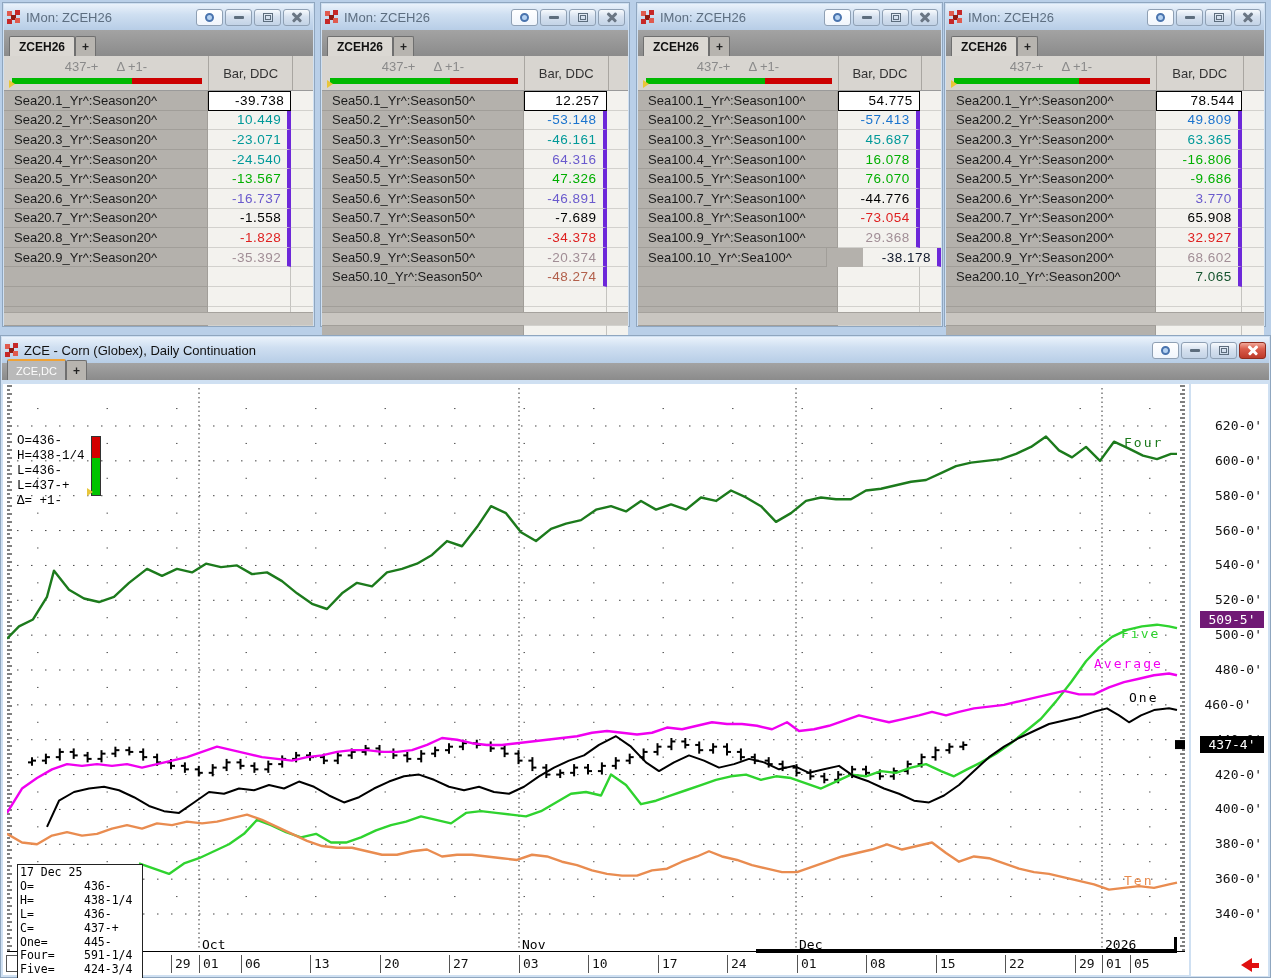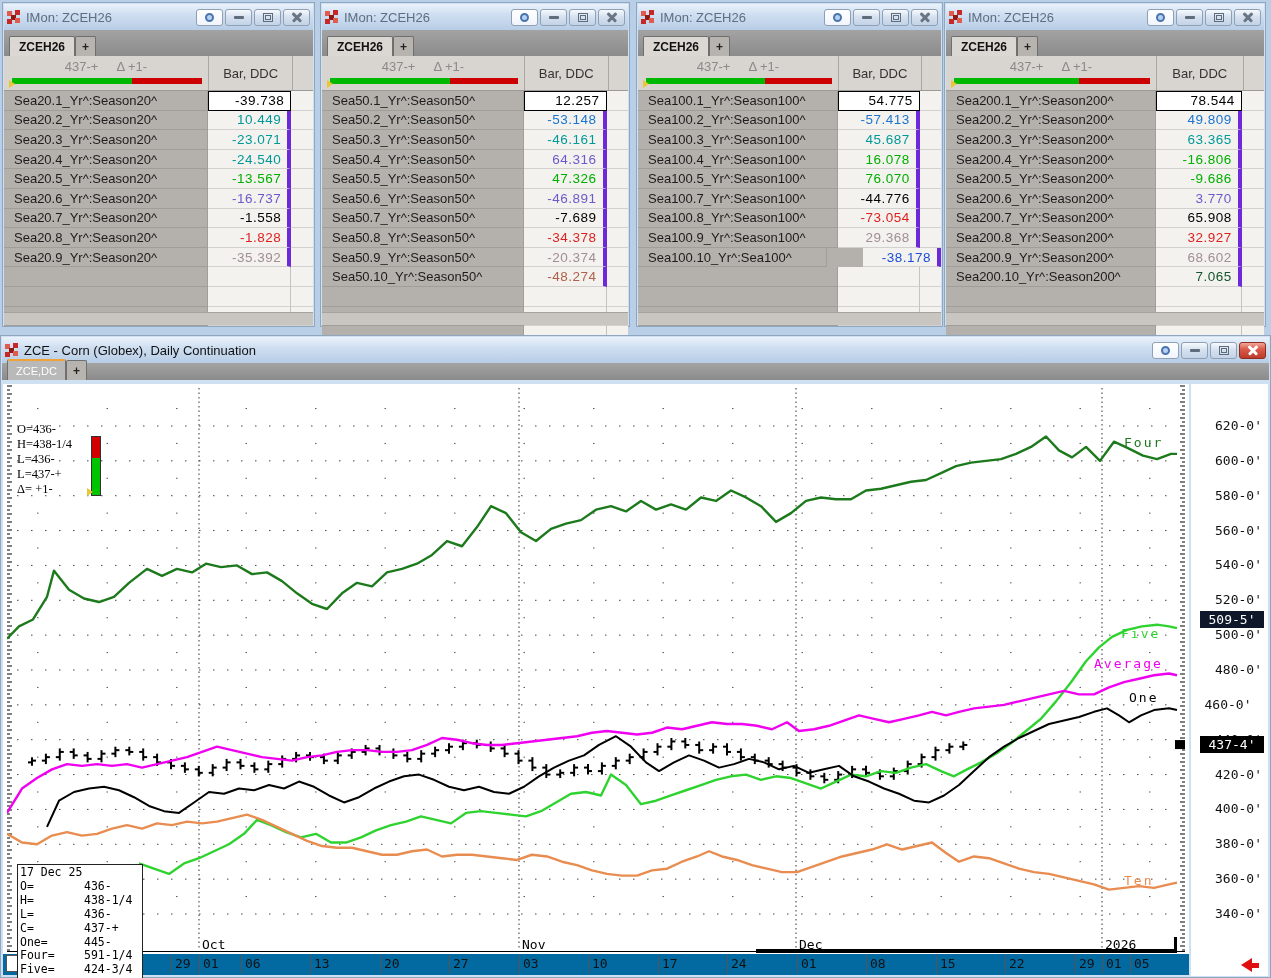--- a/index.html
+++ b/index.html
@@ -60,24 +60,24 @@
   .fill-strip{position:absolute;left:1px;right:1px;bottom:1px;height:12px;background:#c9c6c1;border-top:1px solid #a5a29d;}
   
   #chartwin{left:0;top:335px;width:1271px;height:643px;}
   #plotwrap{position:absolute;left:2px;top:48px;width:1186px;height:570px;background:#fff;}
   #plot-svg{position:absolute;left:4px;top:0;}
   #pricepane{position:absolute;left:1190px;top:48px;width:77px;height:592px;background:#fff;}
   .ylab{position:absolute;right:6px;width:68px;text-align:right;font-family:"DejaVu Sans Mono",monospace;
         font-size:13px;color:#111;height:16px;line-height:16px;white-space:pre;}
   .ytag{position:absolute;right:4px;width:64px;text-align:center;font-family:"DejaVu Sans Mono",monospace;
         font-size:13px;color:#fff;height:17px;line-height:17px;z-index:3;}
-  #daterow{position:absolute;left:2px;top:618px;width:1186px;height:21px;background:#0369a1;}
+  #daterow{position:absolute;left:2px;top:618px;width:1186px;height:21px;background:#ffffff;}
   .dsep{position:absolute;top:1px;bottom:2px;width:1px;background:#555;}
   .dlab{position:absolute;top:2px;font-family:"DejaVu Sans Mono",monospace;font-size:13px;color:#111;}
-  #chart-values{position:absolute;left:14px;top:38px;font-family:Liberation Serif, serif;
+  #chart-values{position:absolute;left:14px;top:50px;font-family:Liberation Mono, monospace;
         font-size:12.5px;line-height:15px;color:#000;white-space:pre;z-index:2;}
   #gauge{position:absolute;left:88px;top:52px;width:10px;height:60px;border:1px solid #333;box-sizing:border-box;z-index:2;}
   #gauge .red{height:36%;background:#d40000;}
   #gauge .grn{height:64%;background:#00c400;}
   #gauge .gtri{position:absolute;left:-5px;bottom:-1px;width:0;height:0;border-left:6px solid #e8c63a;
         border-top:4px solid transparent;border-bottom:4px solid transparent;}
   #tooltip{position:absolute;left:14px;top:480px;width:126px;background:#fff;border:1px solid #222;
         font-family:"DejaVu Sans Mono",monospace;font-size:11.5px;line-height:13.9px;color:#000;
         padding:1px 2px;z-index:4;box-sizing:border-box;}
   .tt-row{display:flex;white-space:pre;}
@@ -392,21 +392,21 @@
         <div class="rv" style="color: rgb(222, 31, 31);">-73.054</div>
         <div class="rx"></div>
       </div>
       <div class="row">
         <div class="rl">Sea100.9_Yr^:Season100^</div>
         <div class="rv" style="color: rgb(161, 142, 150);">29.368</div>
         <div class="rx"></div>
       </div>
       <div class="row">
         <div class="rl">Sea100.10_Yr^:Sea100^</div>
-        <div class="rv" style="color: #1d4ed8; margin-left: 36px;">-38.178</div>
+        <div class="rv" style="color: #0f172a; margin-left: 36px;">-38.178</div>
         <div class="rx"></div>
       </div>
       <div class="row">
         <div class="rl"></div>
         <div class="rv" style="background:#f3f2ee;border:none;border-bottom:1px solid #d2d1cd;border-right:1px solid #c4c3bf;"></div>
         <div class="rx"></div>
       </div>
       <div class="row">
         <div class="rl"></div>
         <div class="rv" style="background:#f3f2ee;border:none;border-bottom:1px solid #d2d1cd;border-right:1px solid #c4c3bf;"></div>
@@ -1132,21 +1132,21 @@
       <div class="ylab" style="top: 208.285px;">520-0'</div>
       <div class="ylab" style="top: 243.142px;">500-0'</div>
       <div class="ylab" style="top: 278px;">480-0'</div>
       <div class="ylab" style="top: 312.857px; text-align: center;">460-0'</div>
       <div class="ylab" style="top: 347.714px;">440-0'</div>
       <div class="ylab" style="top: 382.571px;">420-0'</div>
       <div class="ylab" style="top: 417.428px;">400-0'</div>
       <div class="ylab" style="top: 452.286px;">380-0'</div>
       <div class="ylab" style="top: 487.143px;">360-0'</div>
       <div class="ylab" style="top: 522px;">340-0'</div>
-      <div class="ytag" style="top: 226.585px; background: #0f172a;">509-5'</div>
+      <div class="ytag" style="top: 226.585px; background: #701a75;">509-5'</div>
       <div class="ytag" style="top: 352.071px; background: rgb(0, 0, 0);">437-4'</div>
     </div>
   <div id="daterow">
       <div class="dsep" style="left: 29px;"></div>
       <div class="dlab" style="left: 33px;">15</div>
       <div class="dsep" style="left: 99px;"></div>
       <div class="dlab" style="left: 103px;">22</div>
       <div class="dsep" style="left: 168px;"></div>
       <div class="dlab" style="left: 172px;">29</div>
       <div class="dsep" style="left: 196px;"></div>

